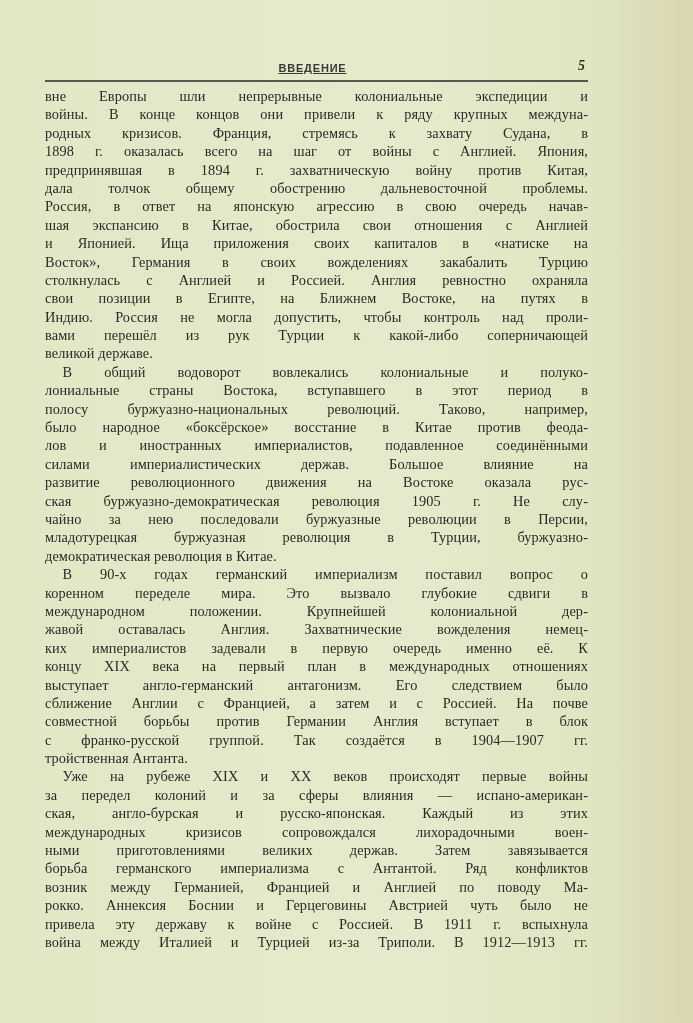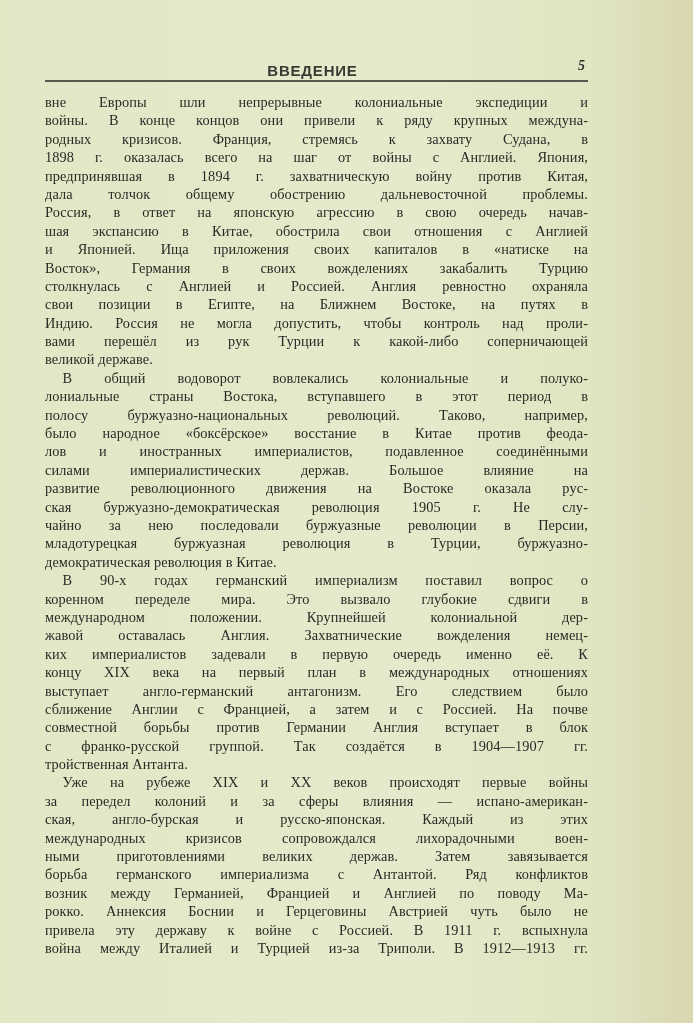--- a/index.html
+++ b/index.html
@@ -11,34 +11,34 @@
     position: relative;
   }
   .page {
     position: absolute; left: 45px; top: 58px; width: 543px;
   }
   .running-head {
     position: relative; height: 22px;
   }
   .running-title {
     position: absolute; left: 0; right: 8px; top: 4px; text-align: center;
-    font-family: "Liberation Sans", sans-serif; font-size: 15px; font-weight: bold;
-    letter-spacing: 0.8px; color: #3a3a34;
+    font-family: "Liberation Sans", sans-serif; font-size: 11px; font-weight: bold;
+    letter-spacing: 0.8px; color: #3a3a34; text-decoration: underline;
   }
   .page-number {
     position: absolute; right: 3px; top: 0px;
     font-family: "Liberation Serif", serif; font-style: italic; font-weight: bold;
     font-size: 14px; color: #2f2f2a;
   }
   .rule {
     height: 2px; background: #3e3e38; margin-top: 0; width: 100%;
     opacity: 0.85;
   }
   .body-text {
-    margin-top: 11px;
+    margin-top: 5px;
   }
   .line {
     display: block; height: 18.4px; line-height: 18.4px;
     font-size: 15.6px; white-space: nowrap;
     text-align: justify; text-align-last: justify;
     transform: scaleX(0.92); transform-origin: left center; width: 108.7%;
     letter-spacing: 0.1px;
   }
   .line.last { text-align-last: left; }
   .line.indent { text-indent: 19px; }

